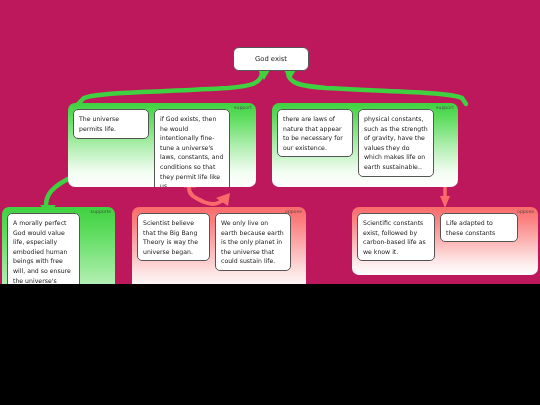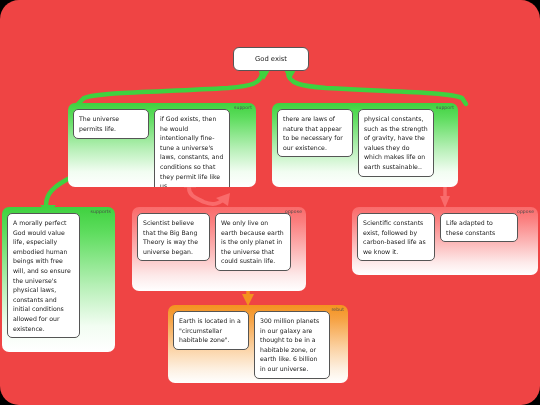--- a/index.html
+++ b/index.html
@@ -1,17 +1,17 @@
 <!DOCTYPE html>
 <html><head>
 <meta charset="utf-8">
 <style>
   html,body{margin:0;padding:0;background:#000;}
-  #stage{position:relative;width:540px;height:405px;background:#ef4444;overflow:hidden;
-         font-family:"DejaVu Sans","Liberation Sans",sans-serif;border-radius:19px;}
+  #stage{position:relative;width:540px;height:284px;background:#be185d;overflow:hidden;
+         font-family:"DejaVu Sans","Liberation Sans",sans-serif;}
   #links{position:absolute;left:0;top:0;width:540px;height:405px;pointer-events:none;}
 
   
   .group{position:absolute;border-radius:7px;overflow:hidden;}
   .group.green{background:linear-gradient(180deg,#3fd13f 0%,#5fdd5f 18%,#b8f0b8 55%,#f2fdf2 82%,#ffffff 100%);}
   .group.red{background:linear-gradient(180deg,#f96b6b 0%,#fb8080 18%,#fcbcbc 55%,#fdeaea 82%,#ffffff 100%);}
   .group.orange{background:linear-gradient(180deg,#f4921f 0%,#f6a243 18%,#fbd2a3 55%,#fdf0e1 82%,#ffffff 100%);}
 
   
   .badge{position:absolute;top:3px;right:4px;font-size:4.5px;color:#4a4a4a;

